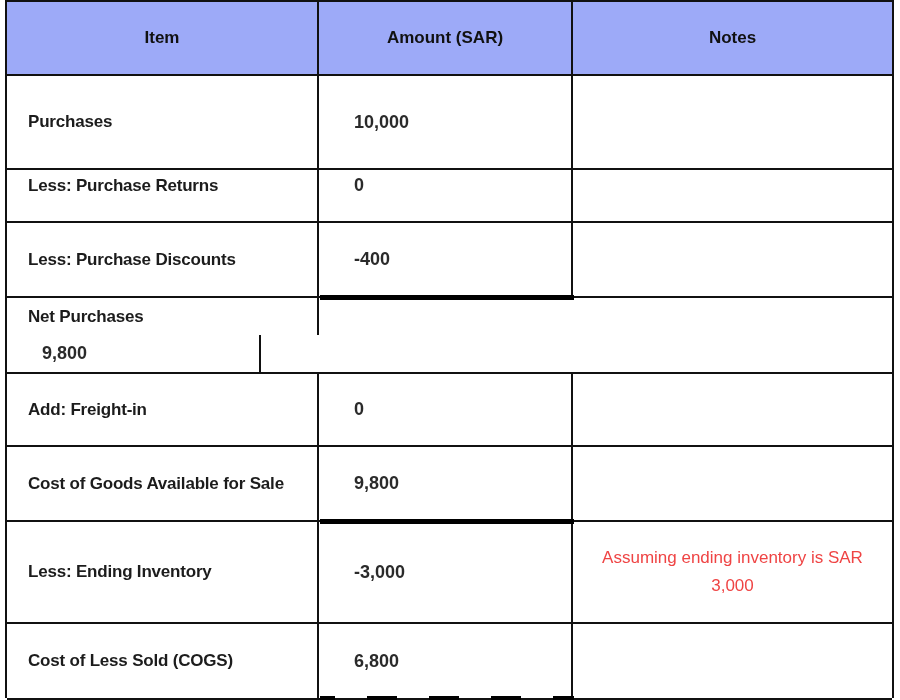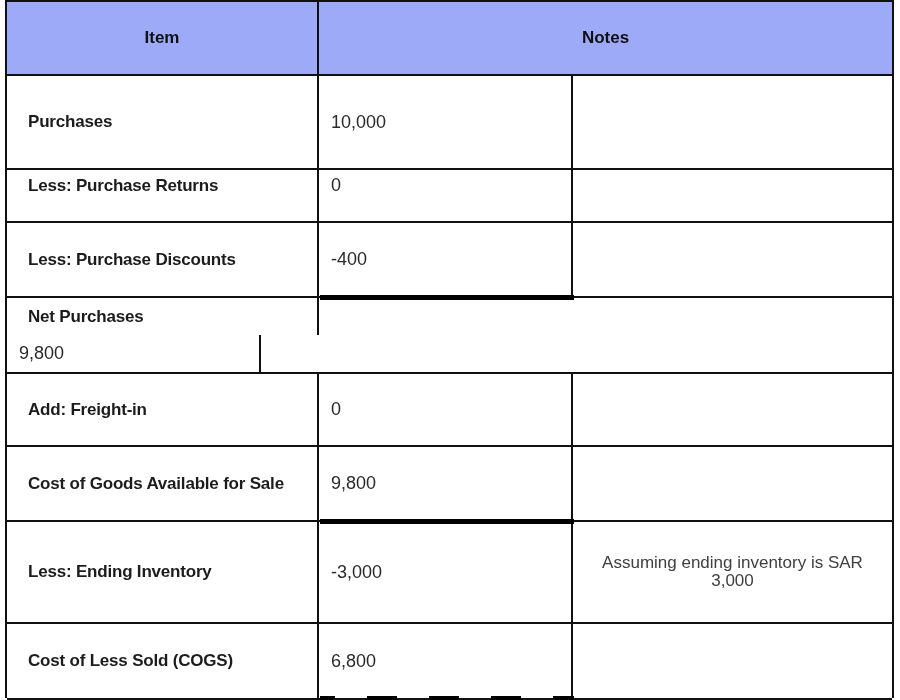--- a/index.html
+++ b/index.html
@@ -5,38 +5,39 @@
     html, body { margin: 0; padding: 0; background: #ffffff; }
     body { width: 900px; height: 700px; position: relative; overflow: hidden;
            font-family: "Liberation Sans", "DejaVu Sans", sans-serif; color: #1a1a1a; }
     .tbl { position: absolute; left: 5px; top: 0px; width: 889px; height: 698px;
            border-left: 2px solid #111; border-right: 2px solid #111; border-top: 2px solid #111;
            box-sizing: border-box; }
     .row { position: absolute; left: 0; right: 0; display: flex; box-sizing: border-box;
            border-bottom: 2px solid #111; }
     .cell { box-sizing: border-box; height: 100%; display: flex; align-items: center; }
     .c1 { width: 312px; border-right: 2px solid #111; padding-left: 21px; }
-    .c2 { width: 254px; border-right: 2px solid #111; padding-left: 12px; }
+    .c2 { width: 254px; border-right: 2px solid #111; padding-left: 35px; font-weight: bold; }
     .c3 { flex: 1; justify-content: center; text-align: center; padding: 0 20px; }
     .head { background: #9daaf8; }
     .head .cell { justify-content: center; padding: 0; font-weight: bold; font-size: 17px; color: #111; }
     .item { font-weight: bold; font-size: 17px; color: #1c1c1c; letter-spacing: -0.2px; }
     .amt { font-size: 18px; color: #2a2a2a; }
-    .note { font-size: 17px; line-height: 18px; color: #404040; }
+    .note { font-size: 17px; line-height: 28px; color: #ef4444; }
     .underline-thick { position: absolute; left: 313px; width: 254px; height: 5px; background: #000; }
     .dashed-bottom { position: absolute; left: 313px; width: 254px; height: 5px; top: 694px;
            background: repeating-linear-gradient(90deg, #000 0 15px, transparent 15px 47px, #000 47px 62px); }
     .row.last { border-bottom: 2px solid #111; }
   </style>
 </head>
 <body>
 
 <div class="tbl">
   <div class="row head" style="top:0; height:74px;">
     <div class="cell c1">Item</div>
+    <div class="cell c2">Amount (SAR)</div>
     <div class="cell c3">Notes</div>
   </div>
 
   <div class="row" style="top:74px; height:94px;">
     <div class="cell c1 item">Purchases</div>
     <div class="cell c2 amt">10,000</div>
     <div class="cell c3 note"></div>
   </div>
 
   <div class="row" style="top:148px; height:73px;">

